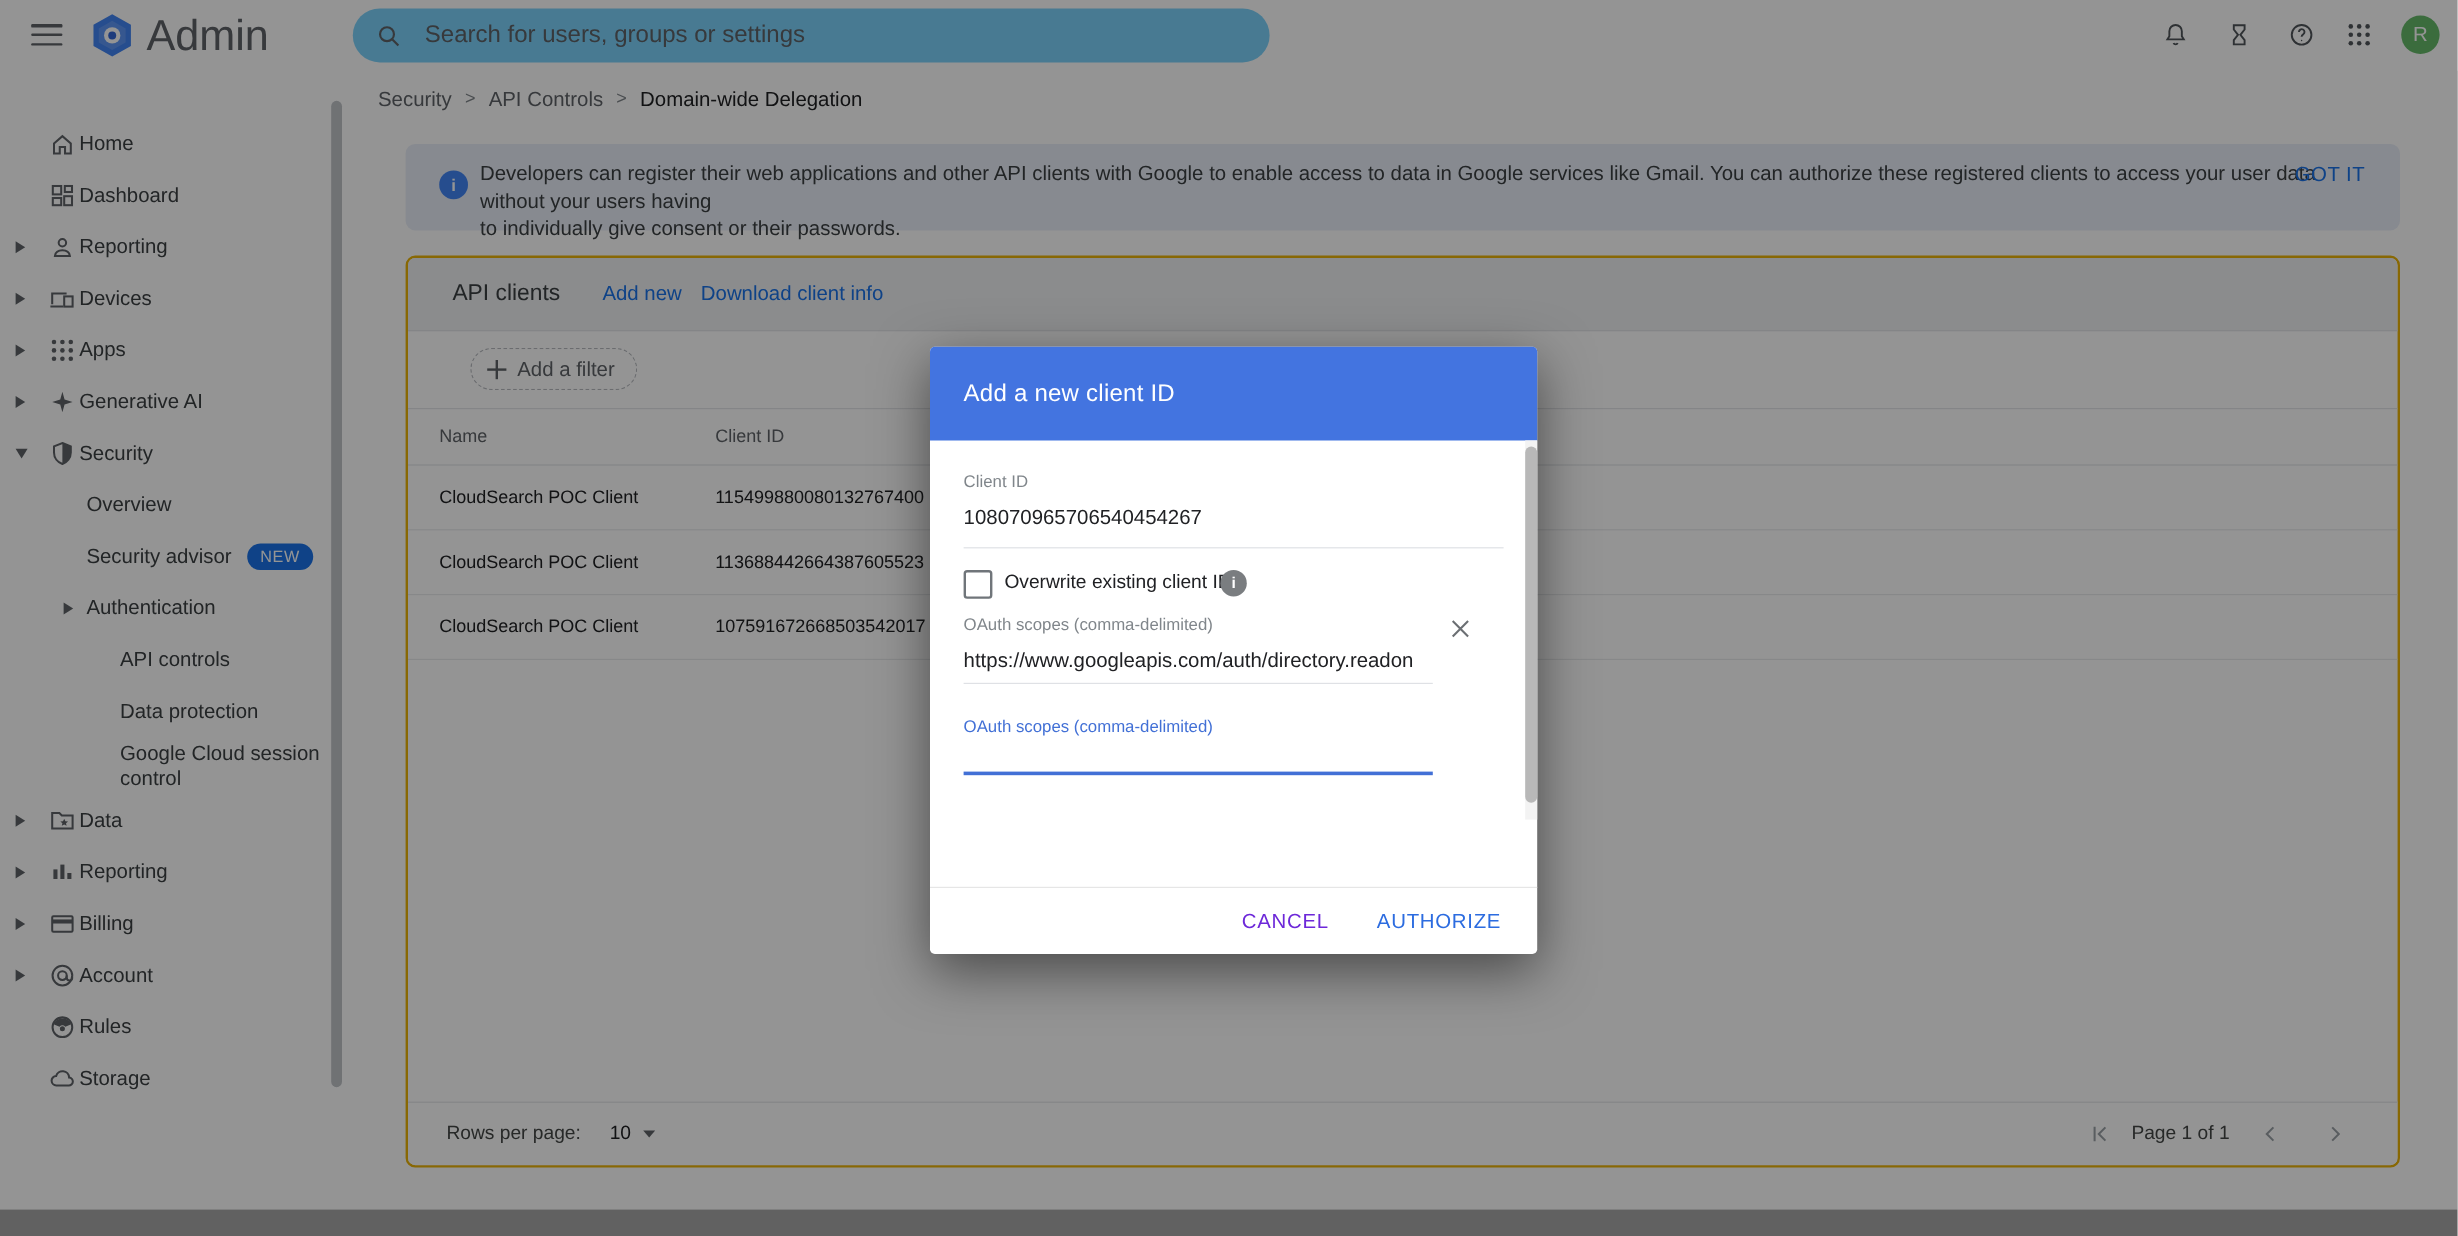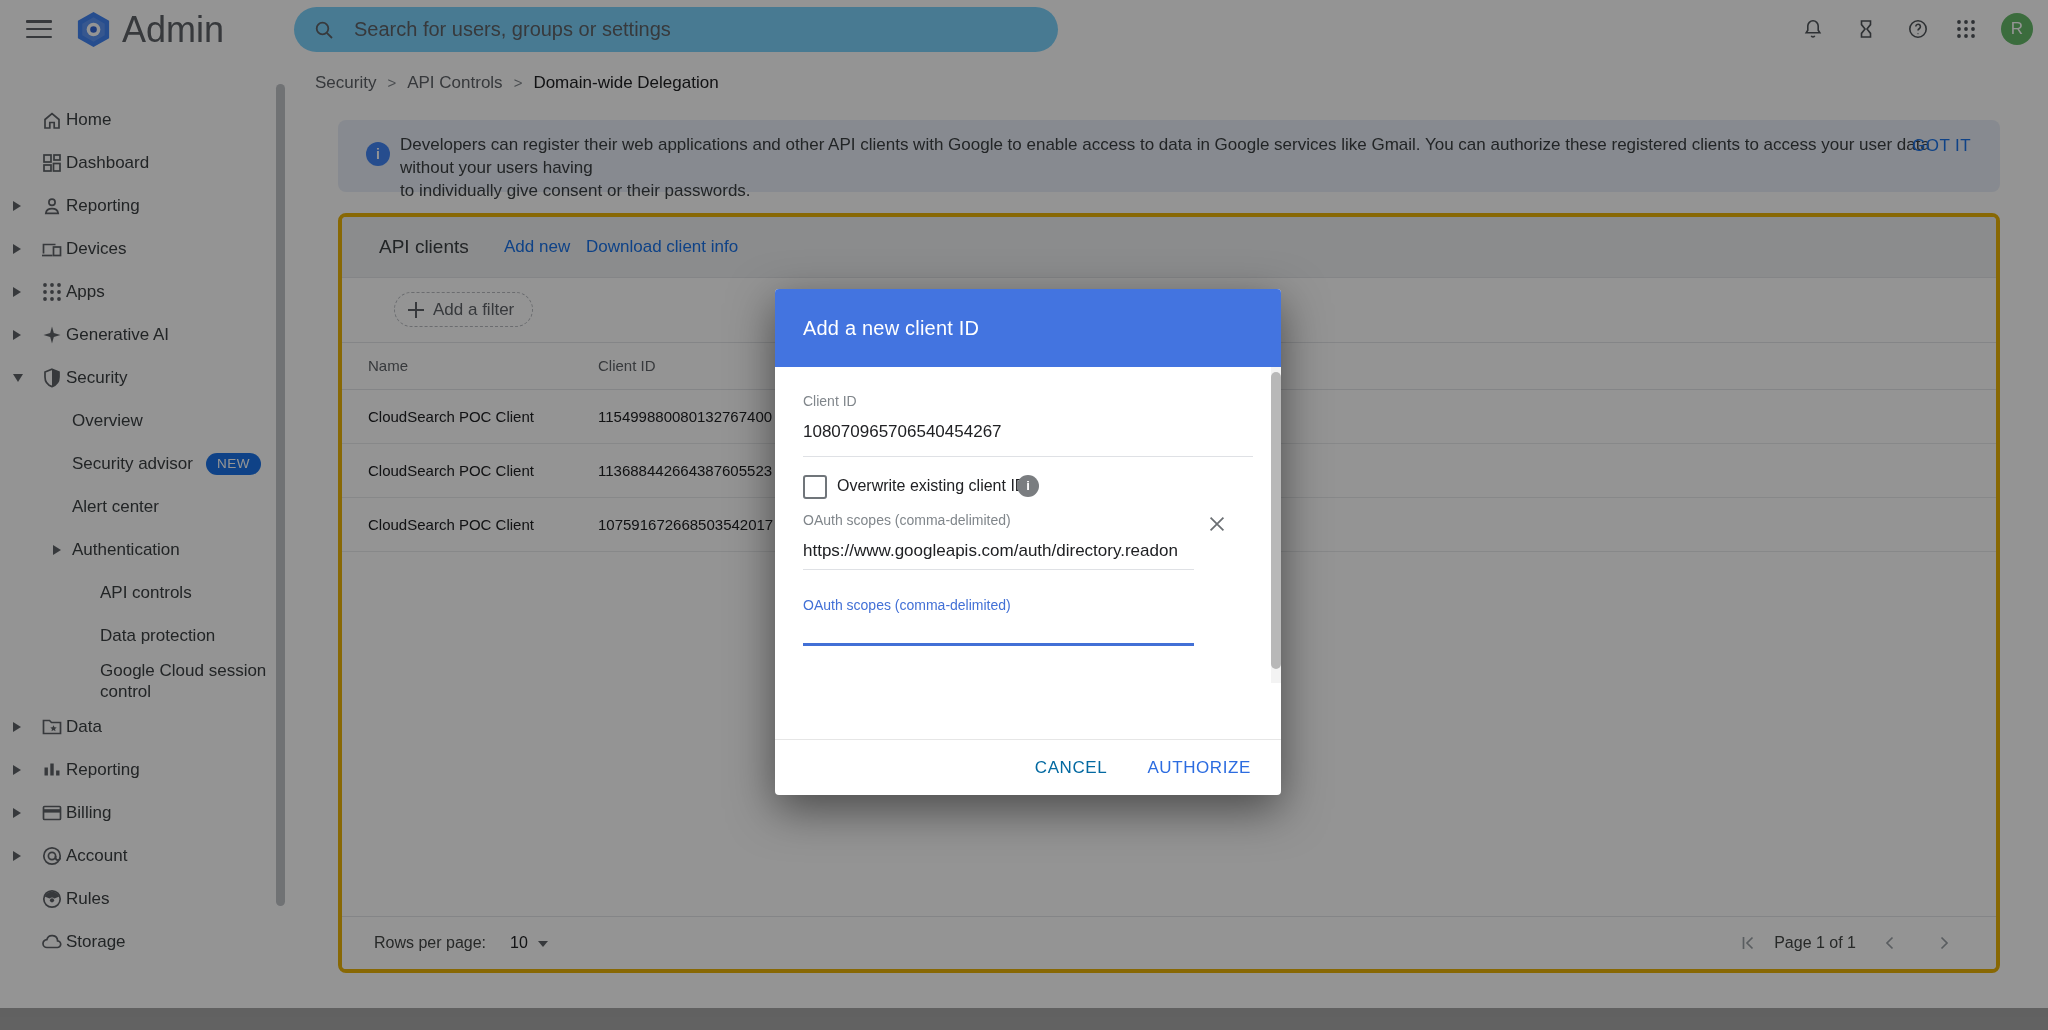--- a/index.html
+++ b/index.html
@@ -47,21 +47,21 @@
   .srow.lvl3{padding-left:100px;}
   .srow.wrap .lbl{white-space:normal;width:176px;line-height:21px;}
   .tri-r{position:absolute;top:50%;transform:translateY(-50%);width:0;height:0;border-left:8px solid #5f6368;border-top:5px solid transparent;border-bottom:5px solid transparent;}
   .tri-d{position:absolute;top:50%;transform:translateY(-50%);width:0;height:0;border-top:8px solid #5f6368;border-left:5px solid transparent;border-right:5px solid transparent;}
   .lvl1 .tri-r,.lvl1 .tri-d{left:13px;}
   .lvl2 .tri-r,.lvl2 .tri-d{left:53px;}
   .badge{background:#1a73e8;color:#fff;font-size:13.5px;letter-spacing:.5px;padding:3.5px 11px;border-radius:11px;margin-left:13px;}
   #side-scroll{position:absolute;left:276px;top:25px;width:9px;height:822px;background:#c1c4c9;border-radius:5px;cursor:pointer;}
 
   
-  #card{position:absolute;left:338px;top:213px;width:1662px;height:760px;background:#fff;border:4px solid #eab308;border-radius:8px;box-sizing:border-box;overflow:hidden;}
+  #card{position:absolute;left:338px;top:213px;width:1662px;height:760px;background:#fff;border:2px solid #eab308;border-radius:8px;box-sizing:border-box;overflow:hidden;}
   #card-header{position:relative;height:60px;background:#eff1f3;border-bottom:1px solid #e3e5e8;}
   #api-clients-title{position:absolute;left:37px;line-height:60px;font-size:19px;font-weight:500;color:#3c4043;}
   #add-new{position:absolute;left:162px;line-height:60px;font-size:17px;color:#1a73e8;cursor:pointer;}
   #download-info{position:absolute;left:244px;line-height:60px;font-size:17px;color:#1a73e8;cursor:pointer;}
   #filter-row{position:relative;height:64px;border-bottom:1px solid #e3e5e8;}
   #filter-chip{position:absolute;left:52px;top:14px;height:35px;border:1.6px dashed #b8bbc0;border-radius:18px;display:inline-flex;align-items:center;padding:0 18px 0 13px;color:#5f6368;font-size:17px;cursor:pointer;box-sizing:border-box;}
   #filter-plus{position:relative;width:16px;height:16px;margin-right:9px;}
   #filter-plus::before{content:"";position:absolute;left:7px;top:0;width:2px;height:16px;background:#5f6368;}
   #filter-plus::after{content:"";position:absolute;left:0;top:7px;width:16px;height:2px;background:#5f6368;}
   #thead{position:relative;height:46px;border-bottom:1px solid #e3e5e8;font-size:15px;color:#5f6368;}
@@ -99,21 +99,21 @@
   #oauth1-input{top:251px;width:391px;}
   #oauth1-line{top:280px;width:391px;}
   #m-close{position:absolute;left:428px;top:221px;width:28px;height:28px;color:#6b6f73;cursor:pointer;}
   #oauth2-label{top:308px;color:#4270d6;}
   #oauth2-input{top:334px;width:391px;}
   #oauth2-line{top:354px;width:391px;height:3px;background:#4270d6;}
   #m-track{position:absolute;left:496px;top:78px;width:10px;height:316px;background:#f3f3f3;}
   #m-thumb{position:absolute;left:496px;top:83px;width:10px;height:297px;background:#b8b8b8;border-radius:5px;cursor:pointer;}
   #m-footer{position:absolute;left:0;right:0;bottom:0;height:56px;border-top:1px solid #e6e6e6;display:flex;align-items:center;justify-content:flex-end;padding-right:28px;gap:36px;box-sizing:border-box;}
   .m-btn{border:none;background:transparent;font-family:inherit;font-size:17px;font-weight:500;letter-spacing:.6px;cursor:pointer;padding:6px 2px;}
-  #btn-cancel{color:#0369a1;}
+  #btn-cancel{color:#6d28d9;}
   #btn-authorize{color:#2c6ce0;}
 
   .icn svg{width:100%;height:100%;display:block;}
 </style>
 </head>
 <body>
 
 <div id="topbar">
   <div id="menu-btn">
       <i></i>
@@ -270,23 +270,20 @@
         <span class="lbl">Security</span>
       </div>
       <div class="srow lvl2">
         <span class="lbl">Overview</span>
       </div>
       <div class="srow lvl2">
         <span class="lbl">Security advisor</span>
         <span class="badge">NEW</span>
       </div>
       <div class="srow lvl2">
-        <span class="lbl">Alert center</span>
-      </div>
-      <div class="srow lvl2">
         <span class="tri-r"></span>
         <span class="lbl">Authentication</span>
       </div>
       <div class="srow lvl3">
         <span class="lbl">API controls</span>
       </div>
       <div class="srow lvl3">
         <span class="lbl">Data protection</span>
       </div>
       <div class="srow lvl3 wrap">

